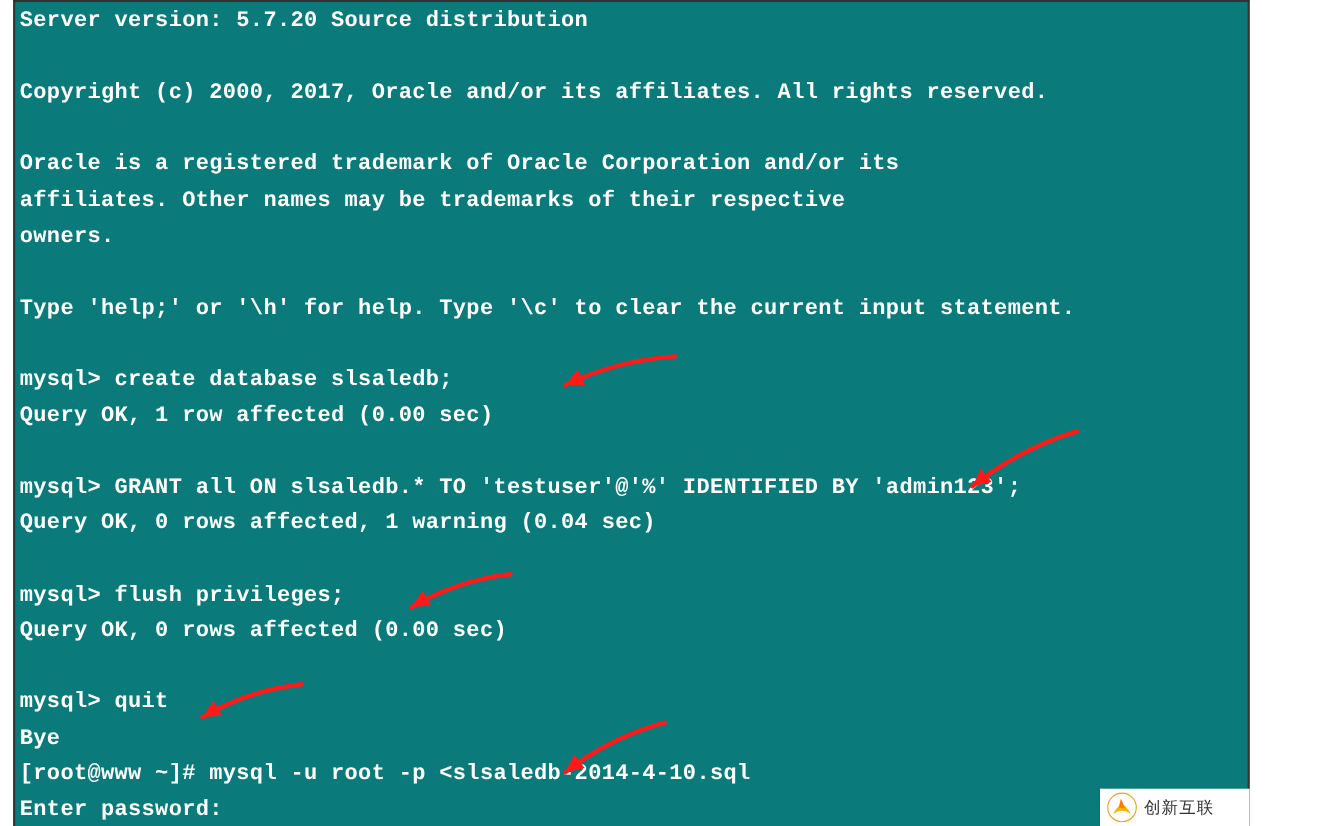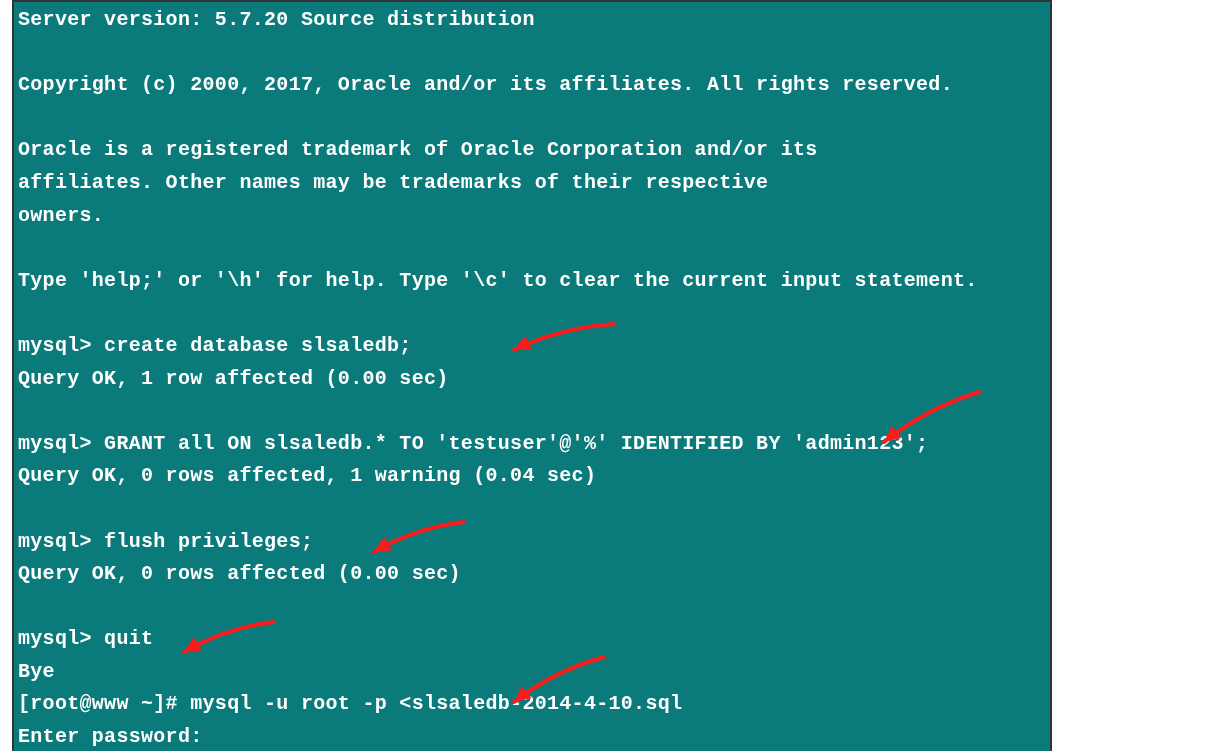--- a/index.html
+++ b/index.html
@@ -6,21 +6,21 @@
     margin: 0;
     padding: 0;
     width: 1220px;
     height: 751px;
     overflow: hidden;
     background: #ffffff;
     font-family: "Courier New", Courier, monospace;
   }
   .outer {
     position: relative;
-    width: 1052px;
+    width: 1136px;
     height: 751px;
     box-sizing: border-box;
   }
   .left-gutter {
     position: absolute;
     left: 0;
     top: 0;
     width: 12px;
     height: 751px;
     background: #ffffff;
@@ -105,14 +105,24 @@
       <path d="M 965 390 Q 912.8425356716738 406.1508177761802 870 440" stroke="#ff1a1a" stroke-width="4" fill="none" stroke-linecap="round"></path>
       <path d="M 870 440 L 877.8833473043186 423.81813251569855 L 887.5666800931058 436.07421975825434 Z" fill="#ff1a1a"></path>
       <path d="M 450 520 Q 401.8377223398316 525.5131670194949 360 550" stroke="#ff1a1a" stroke-width="4" fill="none" stroke-linecap="round"></path>
       <path d="M 360 550 L 370.0514236616481 535.0678574084607 L 377.9413793259663 548.5484808365753 Z" fill="#ff1a1a"></path>
       <path d="M 260 620 Q 211.83772233983163 625.5131670194949 170 650" stroke="#ff1a1a" stroke-width="4" fill="none" stroke-linecap="round"></path>
       <path d="M 170 650 L 180.05142366164807 635.0678574084607 L 187.9413793259663 648.5484808365753 Z" fill="#ff1a1a"></path>
       <path d="M 590 655 Q 540.5278640450005 668.5557280900008 500 700" stroke="#ff1a1a" stroke-width="4" fill="none" stroke-linecap="round"></path>
       <path d="M 500 700 L 508.0256483183138 683.8882350727567 L 517.6005949380163 696.2291834003929 Z" fill="#ff1a1a"></path>
     </svg>
 
+  <div class="watermark">
+    <span class="logo">
+      <svg viewBox="0 0 28 28" width="28" height="28">
+        <circle cx="14" cy="14" r="13" fill="#ffffff" stroke="#f0a020" stroke-width="1"></circle>
+        <path d="M6 20 Q14 4 22 20 Q14 14 6 20 Z" fill="#f7b500"></path>
+        <path d="M13 6 L17 15 L11 14 Z" fill="#ff7b00"></path>
+      </svg>
+    </span>
+    <span>创新互联</span>
+  </div>
 
 </div>
 
 </body></html>

